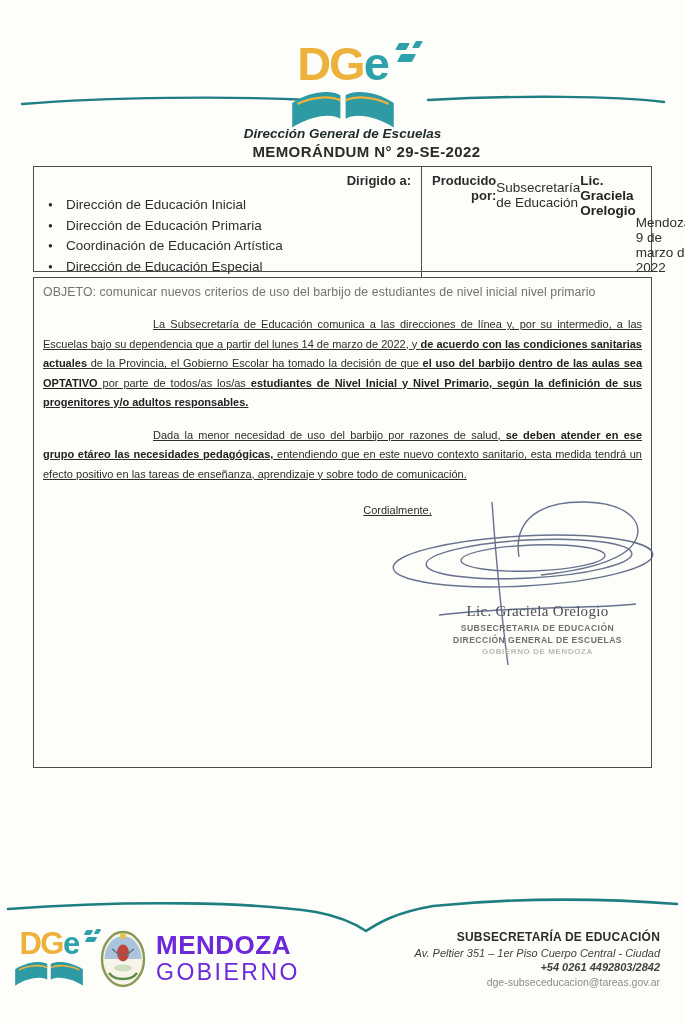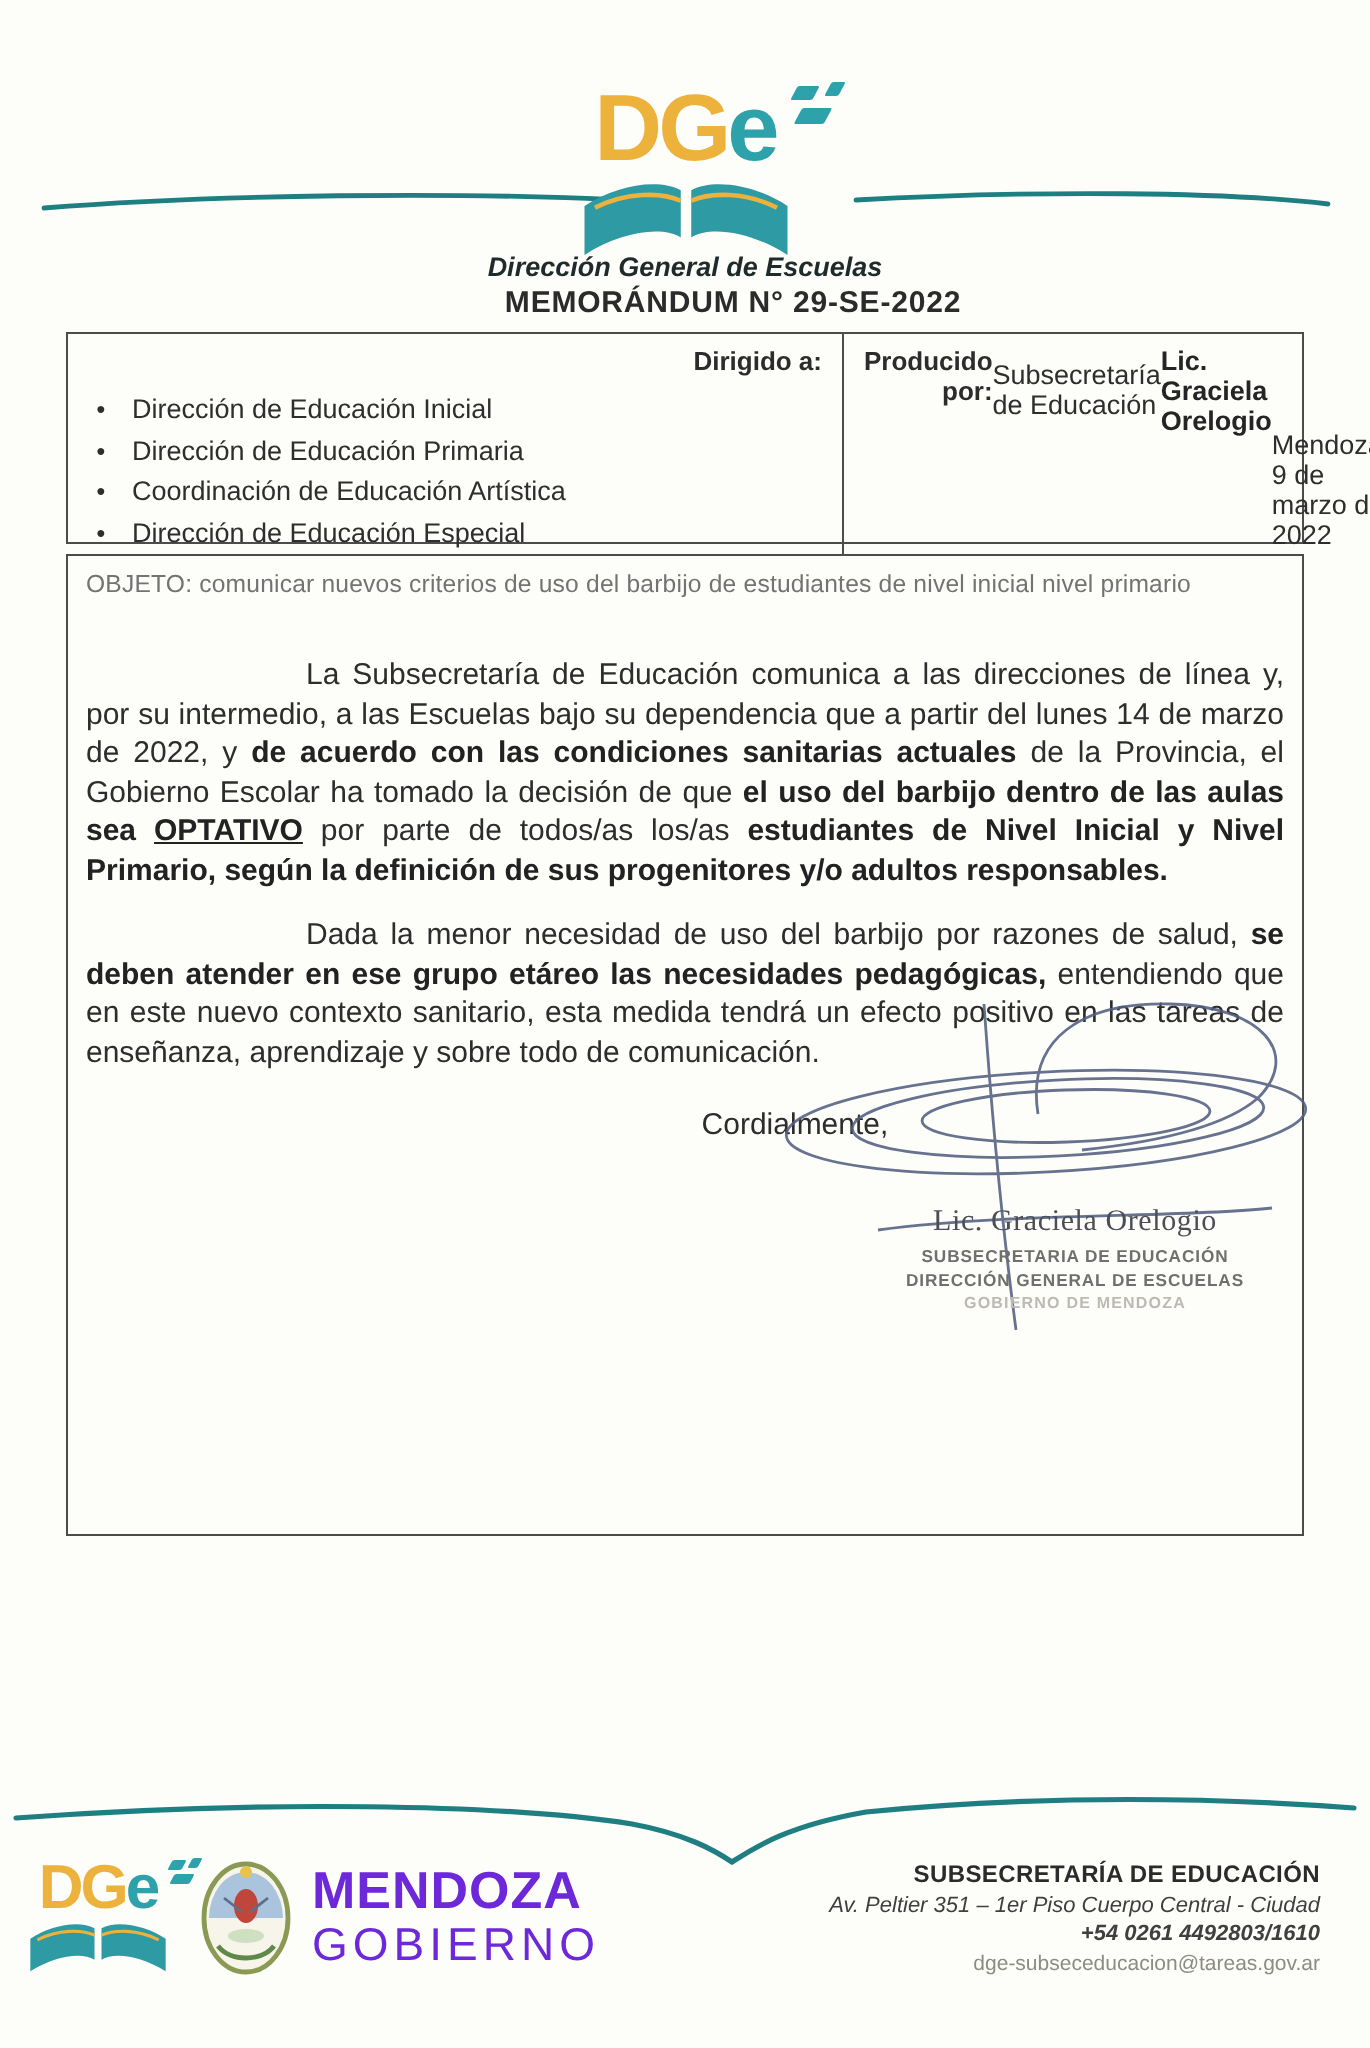--- a/index.html
+++ b/index.html
@@ -33,21 +33,21 @@
   .recipients{list-style:none; margin:7px 0 0 0; padding:0; font-size:13.5px; color:#2e2e2e;}
   .recipients li{position:relative; padding-left:22px; line-height:20.5px;}
   .recipients li::before{content:"●"; position:absolute; left:4px; top:0; font-size:8px; line-height:20.5px; color:#2e2e2e;}
   .prod-org{font-size:13.5px; margin-top:7px; color:#2e2e2e;}
   .prod-name{font-size:13.5px; font-weight:700; color:#252525;}
   .place-date{font-size:13.5px; color:#2e2e2e; margin-top:auto; padding-bottom:2px;}
   
   .body-box{position:absolute; top:277px; left:33px; width:619px; height:491px;
     border:1.5px solid #4c4c4c; box-sizing:border-box; padding:7px 9px; background:#fdfdfa;}
   .objeto{font-size:12.3px; color:#737373; letter-spacing:.1px;}
-  .letter{margin-top:29px; font-size:15px; line-height:19.5px; text-align:justify; color:#2d2d2d;}
+  .letter{margin-top:16px; font-size:11px; line-height:19.5px; text-align:justify; color:#2d2d2d;text-decoration:underline;}
   .para{margin:0 0 13px 0; text-indent:110px;}
   .para b{font-weight:700; color:#222;}
   .u{text-decoration:underline;}
   .closing{margin-top:17px; text-indent:110px; text-align:center;}
   
   .sig-svg{position:absolute; top:497px; left:383px; width:290px; height:172px;}
   .sig-block{position:absolute; top:603px; left:425px; width:225px; text-align:center;}
   .sig-name{font-family:"Liberation Serif", serif; font-size:15px; color:#4d4d55; letter-spacing:.3px;}
   .sig-t1,.sig-t2{font-size:8.6px; font-weight:700; color:#6f6f6f; letter-spacing:.45px; margin-top:2.5px;}
   .sig-t3{font-size:8px; font-weight:700; color:#bdbab1; letter-spacing:.6px; margin-top:2px;}
@@ -161,17 +161,17 @@
     </svg>
     <div class="gov-name">
       <div class="gov-l1">MENDOZA</div>
       <div class="gov-l2">GOBIERNO</div>
     </div>
   </div>
 
   <div class="footer-right">
     <div class="fr-dept">SUBSECRETARÍA DE EDUCACIÓN</div>
     <div class="fr-addr">Av. Peltier 351 – 1er Piso Cuerpo Central - Ciudad</div>
-    <div class="fr-phone">+54 0261 4492803/1610</div>
+    <div class="fr-phone">+54 0261 4492803/2842</div>
     <div class="fr-email">dge-subseceducacion@tareas.gov.ar</div>
   </div>
 
 </div>
 
 </body></html>

